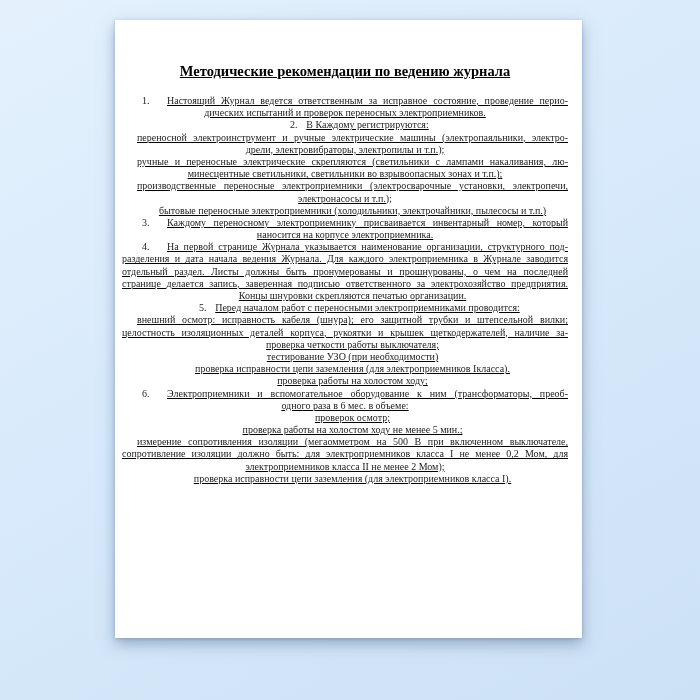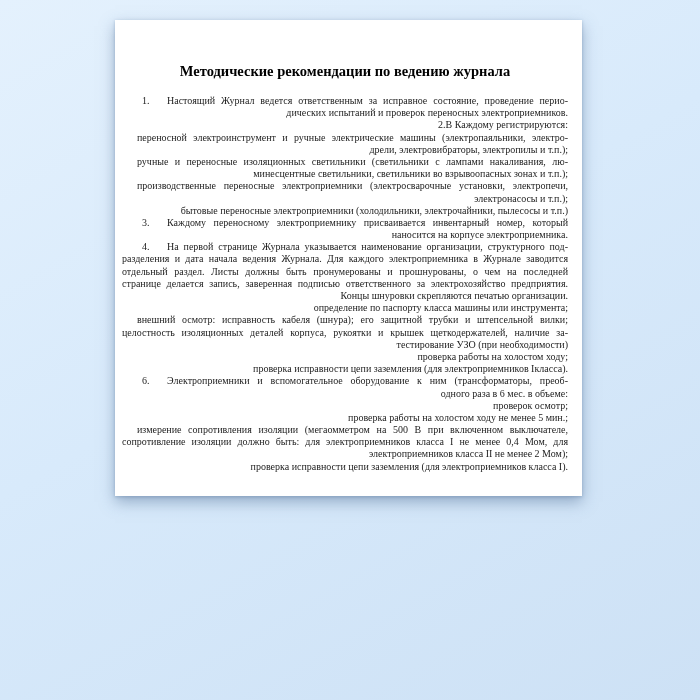--- a/index.html
+++ b/index.html
@@ -16,46 +16,47 @@
     background: linear-gradient(150deg,
       var(--bg-a, #e4f1fd) 0%,
       var(--bg-b, #d8eafb) 45%,
       var(--bg-c, #cde1f5) 100%);
   }
   .sheet {
     position: absolute;
     left: 115px;
     top: 20px;
     width: 467px;
-    height: 476px;
+    height: 618px;
     box-sizing: border-box;
     padding: 43px 14px 0 7px;
     background: var(--sheet, #ffffff);
     box-shadow: 0 6px 14px rgba(84, 114, 152, 0.50),
                 0 1px 3px rgba(100, 130, 165, 0.40);
+    text-decoration: underline;
   }
   .doc-title {
     margin: 0 0 15px 0;
     font-family: "Liberation Serif", serif;
     font-weight: bold;
     font-size: 14.5px;
     line-height: 17px;
     text-align: center;
     color: #000000;
   }
   .doc-body {
     font-family: "Liberation Serif", serif;
     font-size: 10px;
     color: var(--ink, #1c1c1c);
   }
   .line {
     height: 12.2px;
     line-height: 12.2px;
     overflow: hidden;
-    text-align: right;
+    text-align: center;
   }
   .line.j {
     text-align: justify;
     text-align-last: justify;
   }
   .line.sub { padding-left: 15px; }
   .line.ln-num { padding-left: 20px; }
   .num {
     display: inline-block;
     width: 25px;
@@ -66,41 +67,42 @@
 
 <div class="canvas">
   <div class="sheet">
     <h1 class="doc-title">Методические рекомендации по ведению журнала</h1>
     <div class="doc-body">
         <div class="line ln-num j"><span class="num">1.</span><span>Настоящий Журнал ведется ответственным за исправное состояние, проведение перио-</span></div>
         <div class="line cont"><span>дических испытаний и проверок переносных электроприемников.</span></div>
         <div class="line ln-num"><span class="num">2.</span><span>В Каждому регистрируются:</span></div>
         <div class="line sub j"><span>переносной электроинструмент и ручные электрические машины (электропаяльники, электро-</span></div>
         <div class="line cont"><span>дрели, электровибраторы, электропилы и т.п.);</span></div>
-        <div class="line sub j"><span>ручные и переносные изоляционных светильники (светильники с лампами накаливания, лю-</span></div>
+        <div class="line sub j"><span>ручные и переносные электрические скрепляются (светильники с лампами накаливания, лю-</span></div>
         <div class="line cont"><span>минесцентные светильники, светильники во взрывоопасных зонах и т.п.);</span></div>
         <div class="line sub j"><span>производственные переносные электроприемники (электросварочные установки, электропечи,</span></div>
         <div class="line cont"><span>электронасосы и т.п.);</span></div>
         <div class="line sub"><span>бытовые переносные электроприемники (холодильники, электрочайники, пылесосы и т.п.)</span></div>
         <div class="line ln-num j"><span class="num">3.</span><span>Каждому переносному электроприемнику присваивается инвентарный номер, который</span></div>
         <div class="line cont"><span>наносится на корпусе электроприемника.</span></div>
         <div class="line ln-num j"><span class="num">4.</span><span>На первой странице Журнала указывается наименование организации, структурного под-</span></div>
         <div class="line cont j"><span>разделения и дата начала ведения Журнала. Для каждого электроприемника в Журнале заводится</span></div>
         <div class="line cont j"><span>отдельный раздел. Листы должны быть пронумерованы и прошнурованы, о чем на последней</span></div>
         <div class="line cont j"><span>странице делается запись, заверенная подписью ответственного за электрохозяйство предприятия.</span></div>
         <div class="line sub"><span>Концы шнуровки скрепляются печатью организации.</span></div>
-        <div class="line sub"><span>определение по паспорту класса машины или инструмента;</span></div>
+        <div class="line ln-num"><span class="num">5.</span><span>Перед началом работ с переносными электроприемниками проводится:</span></div>
         <div class="line sub j"><span>внешний осмотр: исправность кабеля (шнура); его защитной трубки и штепсельной вилки;</span></div>
         <div class="line cont j"><span>целостность изоляционных деталей корпуса, рукоятки и крышек щеткодержателей, наличие за-</span></div>
+        <div class="line sub"><span>проверка четкости работы выключателя;</span></div>
         <div class="line sub"><span>тестирование УЗО (при необходимости)</span></div>
+        <div class="line sub"><span>проверка исправности цепи заземления (для электроприемников Iкласса).</span></div>
         <div class="line sub"><span>проверка работы на холостом ходу;</span></div>
-        <div class="line sub"><span>проверка исправности цепи заземления (для электроприемников Iкласса).</span></div>
         <div class="line ln-num j"><span class="num">6.</span><span>Электроприемники и вспомогательное оборудование к ним (трансформаторы, преоб-</span></div>
         <div class="line cont"><span>одного раза в 6 мес. в объеме:</span></div>
         <div class="line sub"><span>проверок осмотр;</span></div>
         <div class="line sub"><span>проверка работы на холостом ходу не менее 5 мин.;</span></div>
         <div class="line sub j"><span>измерение сопротивления изоляции (мегаомметром на 500 В при включенном выключателе,</span></div>
-        <div class="line cont j"><span>сопротивление изоляции должно быть: для электроприемников класса I не менее 0,4 Мом, для</span></div>
+        <div class="line cont j"><span>сопротивление изоляции должно быть: для электроприемников класса I не менее 0,2 Мом, для</span></div>
         <div class="line cont"><span>электроприемников класса II не менее 2 Мом);</span></div>
         <div class="line sub"><span>проверка исправности цепи заземления (для электроприемников класса I).</span></div>
       </div>
   </div>
 </div>
 
 </body></html>

